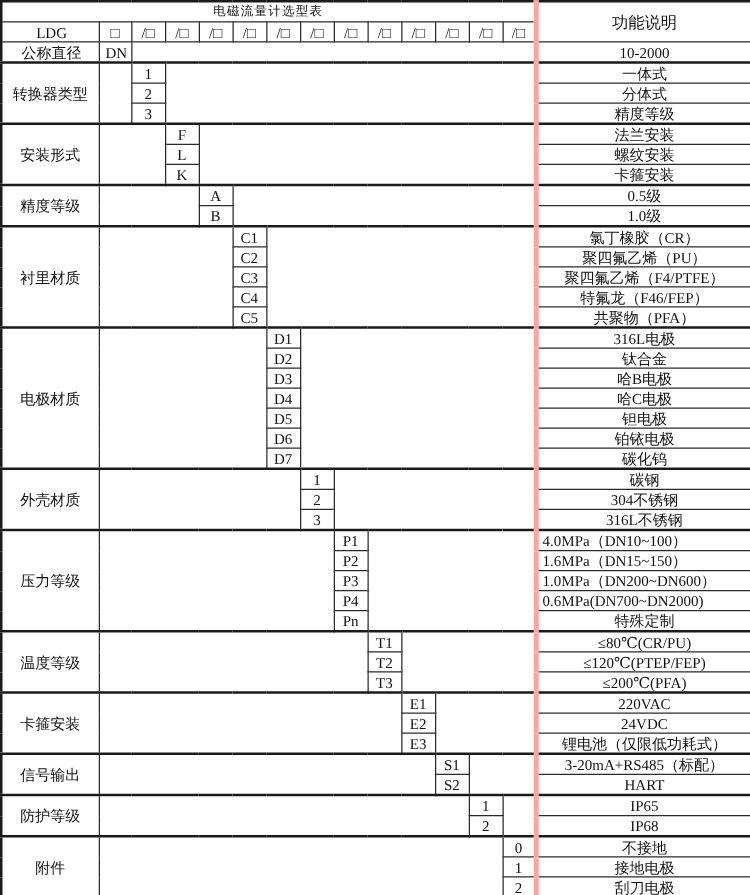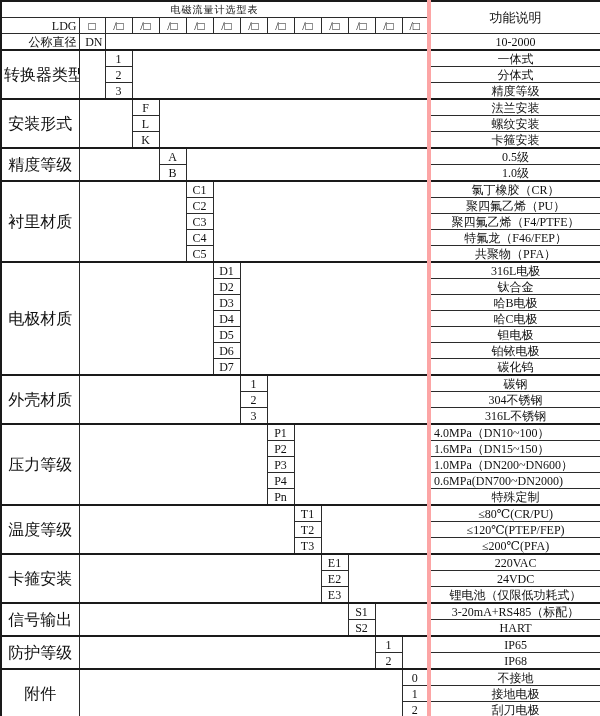--- a/index.html
+++ b/index.html
@@ -11,22 +11,22 @@
     border:2px solid #1a1a1a;
   }
   td{
     border:1px solid #2b2b2b;
     padding:0 2px;height:15px;line-height:14px;
     text-align:center;vertical-align:middle;
     overflow:hidden;white-space:nowrap;
   }
   td.title{font-size:10px;letter-spacing:1px;}
   td.hdr{font-size:13px;}
-  td.lblL{text-align:right;padding-left:4px;}
-  td.lbl{font-size:16px;margin-left:48px;}
+  td.lblL{text-align:center;padding-left:4px;}
+  td.lbl{font-size:12px;margin-left:48px;}
   td.desc{border-left:4px solid #fca5a5;}
   td.left{text-align:left;padding-left:3px;}
   tr.gs td, td.gs{border-top:2px solid #1a1a1a;}
   td.sp{background:#fff;}
 </style>
 </head>
 <body>
 
 <table class="sel">
   <colgroup>

